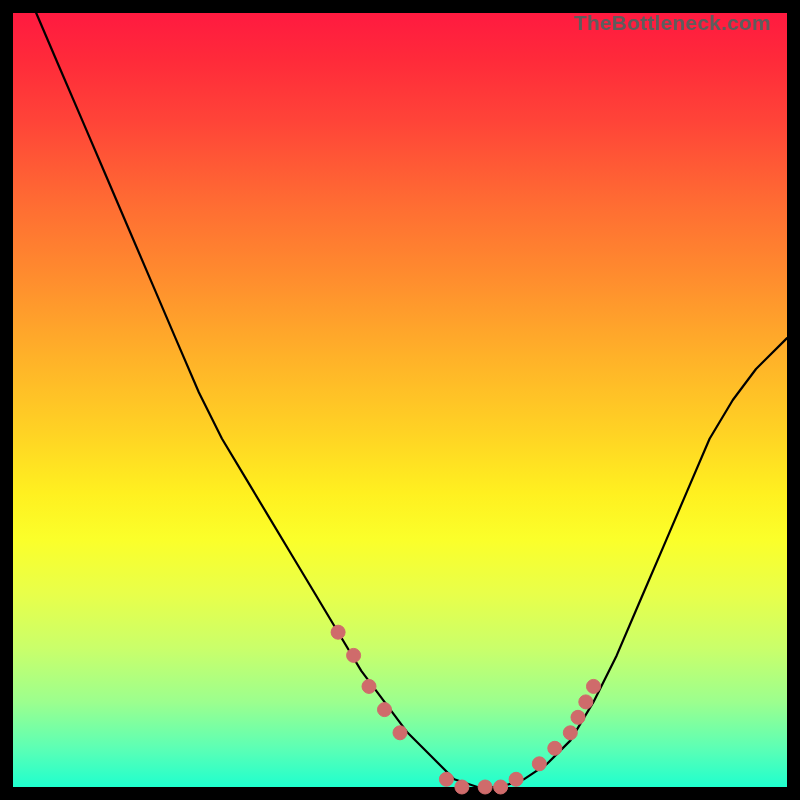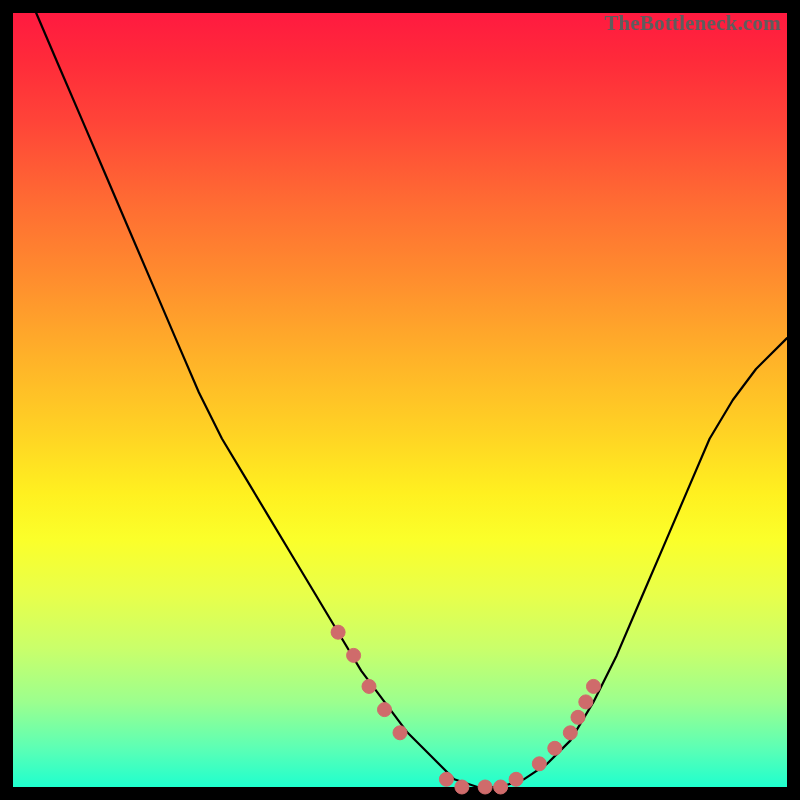--- a/index.html
+++ b/index.html
@@ -38,22 +38,22 @@
       #e8ff4a 75%,
       #caff6a 82%,
       #9cff8e 89%,
       #5cffb5 95%,
       #1fffce 100%
     );
   }
   .watermark {
     position: absolute;
     top: -2px;
-    right: 6px;
-    font-family: Liberation Serif, serif;
+    right: 16px;
+    font-family: Liberation Sans, sans-serif;
     font-size: 21px;
     font-weight: 600;
     color: #5d5d5d;
     letter-spacing: 0.2px;
     user-select: none;
   }
   svg.curve {
     position: absolute;
     left: 0;
     top: 0;

